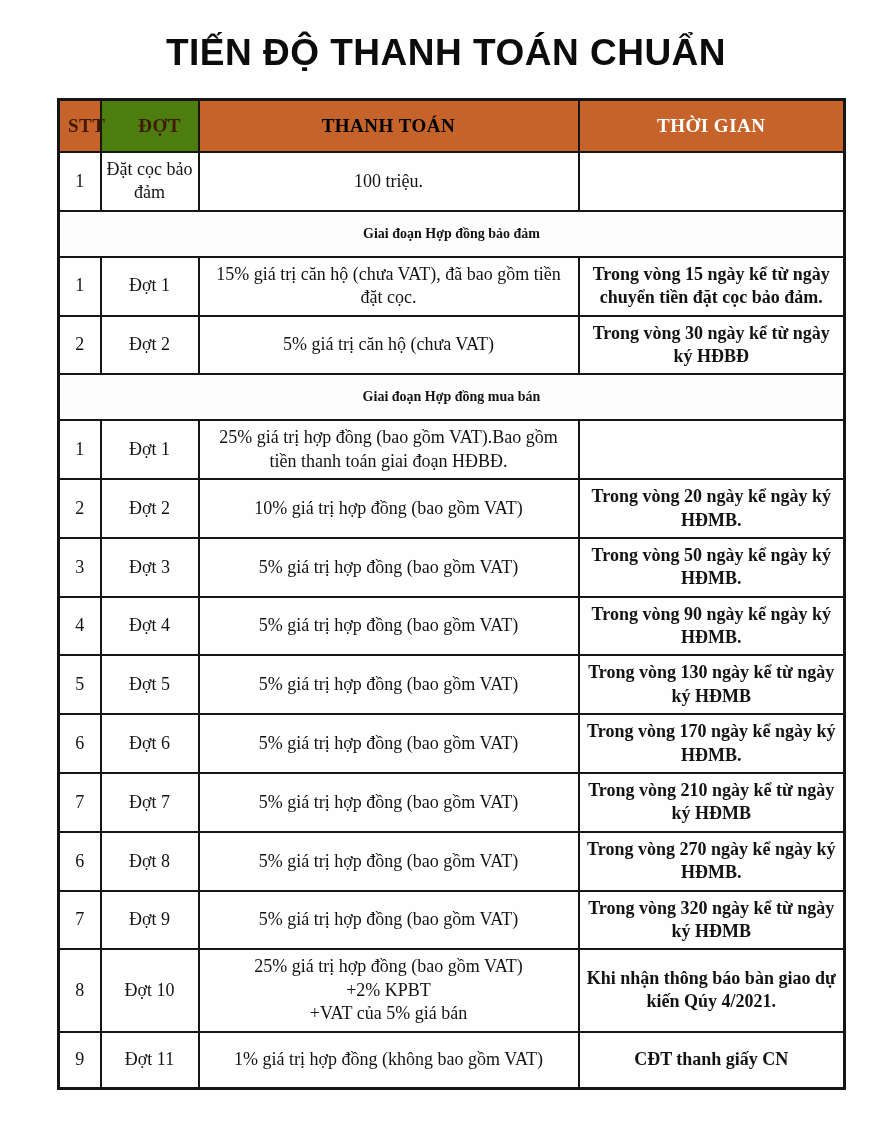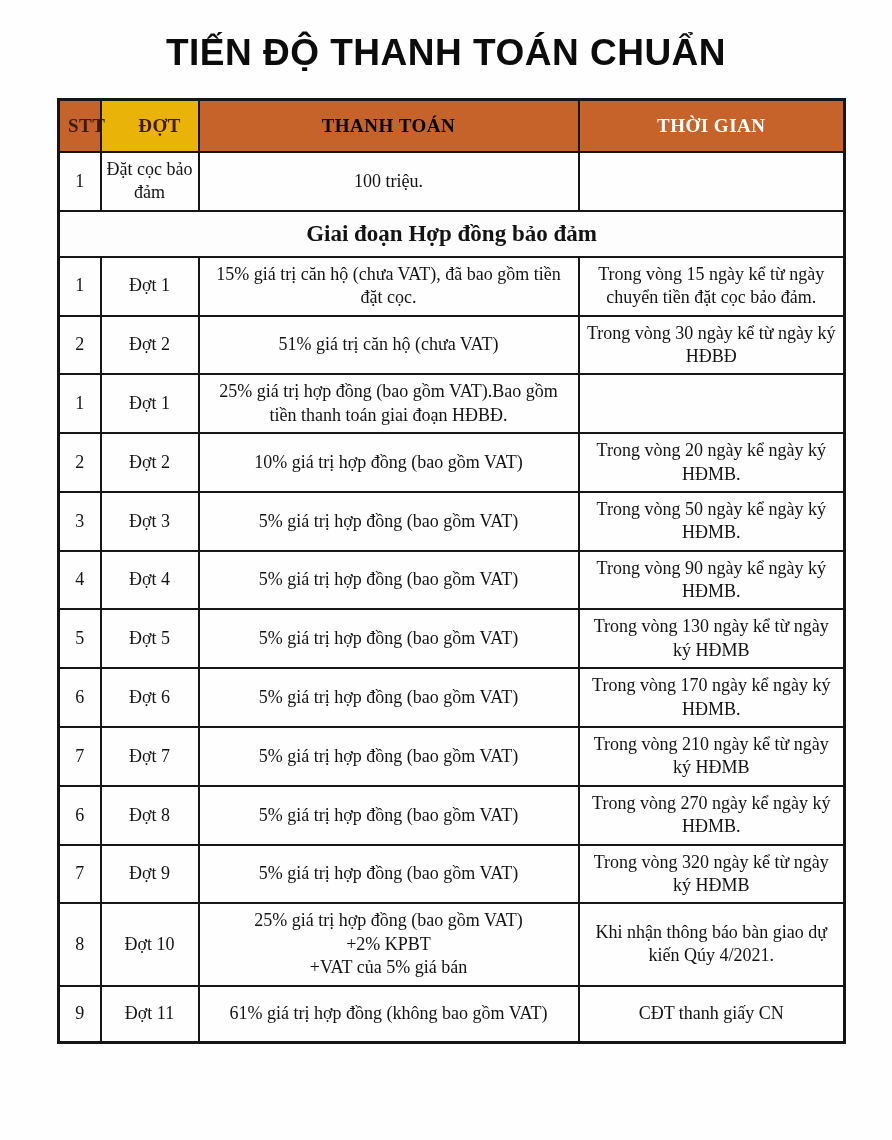--- a/index.html
+++ b/index.html
@@ -50,47 +50,47 @@
     line-height: 1.3;
   }
   thead th {
     font-weight: bold;
     font-size: 19px;
     height: 40px;
     letter-spacing: 0.5px;
   }
   td.section-cell {
     font-weight: bold;
-    font-size: 23px;
+    font-size: 14px;
     height: 34px;
     background: #fdfdfd;
   }
   td.cell-stt { font-size: 18px; }
   td.cell-dot { padding: 5px 4px; margin-top: 46px; }
   td.cell-thanh-toan { white-space: pre-line; }
-  td.cell-thoi-gian  { padding: 5px 6px; }
+  td.cell-thoi-gian  { padding: 5px 6px; font-weight: bold; }
   tbody td { height: 44px; }
 </style>
 </head>
 <body>
 
 <div class="page">
   <h1 class="page-title">TIẾN ĐỘ THANH TOÁN CHUẨN</h1>
 
   <table class="schedule">
     <colgroup>
       <col class="c-stt">
         <col class="c-dot">
         <col class="c-tt">
         <col class="c-tg">
     </colgroup>
     <thead>
       <tr>
         <th style="background: rgb(197, 99, 43); color: rgb(65, 26, 6); margin-left: 7px;">STT</th>
-        <th style="background: #eab308; color: rgb(65, 26, 6); padding-left: 28px;">ĐỢT</th>
+        <th style="background: #4d7c0f; color: rgb(65, 26, 6); padding-left: 28px;">ĐỢT</th>
         <th style="background: rgb(197, 99, 43); color: #000000;">THANH TOÁN</th>
         <th style="background: rgb(197, 99, 43); color: #ffffff;">THỜI GIAN</th>
       </tr>
     </thead>
     <tbody>
         <tr>
           <td class="cell-stt">1</td>
           <td class="cell-dot">Đặt cọc bảo đảm</td>
           <td class="cell-thanh-toan">100 triệu.</td>
           <td class="cell-thoi-gian"></td>
@@ -100,22 +100,25 @@
         </tr>
         <tr>
           <td class="cell-stt">1</td>
           <td class="cell-dot">Đợt 1</td>
           <td class="cell-thanh-toan">15% giá trị căn hộ (chưa VAT), đã bao gồm tiền đặt cọc.</td>
           <td class="cell-thoi-gian">Trong vòng 15 ngày kể từ ngày chuyển tiền đặt cọc bảo đảm.</td>
         </tr>
         <tr>
           <td class="cell-stt">2</td>
           <td class="cell-dot">Đợt 2</td>
-          <td class="cell-thanh-toan">51% giá trị căn hộ (chưa VAT)</td>
+          <td class="cell-thanh-toan">5% giá trị căn hộ (chưa VAT)</td>
           <td class="cell-thoi-gian">Trong vòng 30 ngày kể từ ngày ký HĐBĐ</td>
+        </tr>
+        <tr>
+          <td colspan="4" class="section-cell">Giai đoạn Hợp đồng mua bán</td>
         </tr>
         <tr>
           <td class="cell-stt">1</td>
           <td class="cell-dot">Đợt 1</td>
           <td class="cell-thanh-toan">25% giá trị hợp đồng (bao gồm VAT).Bao gồm tiền thanh toán giai đoạn HĐBĐ.</td>
           <td class="cell-thoi-gian"></td>
         </tr>
         <tr>
           <td class="cell-stt">2</td>
           <td class="cell-dot">Đợt 2</td>
@@ -168,18 +171,18 @@
           <td class="cell-stt">8</td>
           <td class="cell-dot">Đợt 10</td>
           <td class="cell-thanh-toan">25% giá trị hợp đồng (bao gồm VAT)
 +2% KPBT
 +VAT của 5% giá bán</td>
           <td class="cell-thoi-gian">Khi nhận thông báo bàn giao dự kiến Qúy 4/2021.</td>
         </tr>
         <tr>
           <td class="cell-stt">9</td>
           <td class="cell-dot">Đợt 11</td>
-          <td class="cell-thanh-toan">61% giá trị hợp đồng (không bao gồm VAT)</td>
+          <td class="cell-thanh-toan">1% giá trị hợp đồng (không bao gồm VAT)</td>
           <td class="cell-thoi-gian">CĐT thanh giấy CN</td>
         </tr>
       </tbody>
   </table>
 </div>
 
 </body></html>

